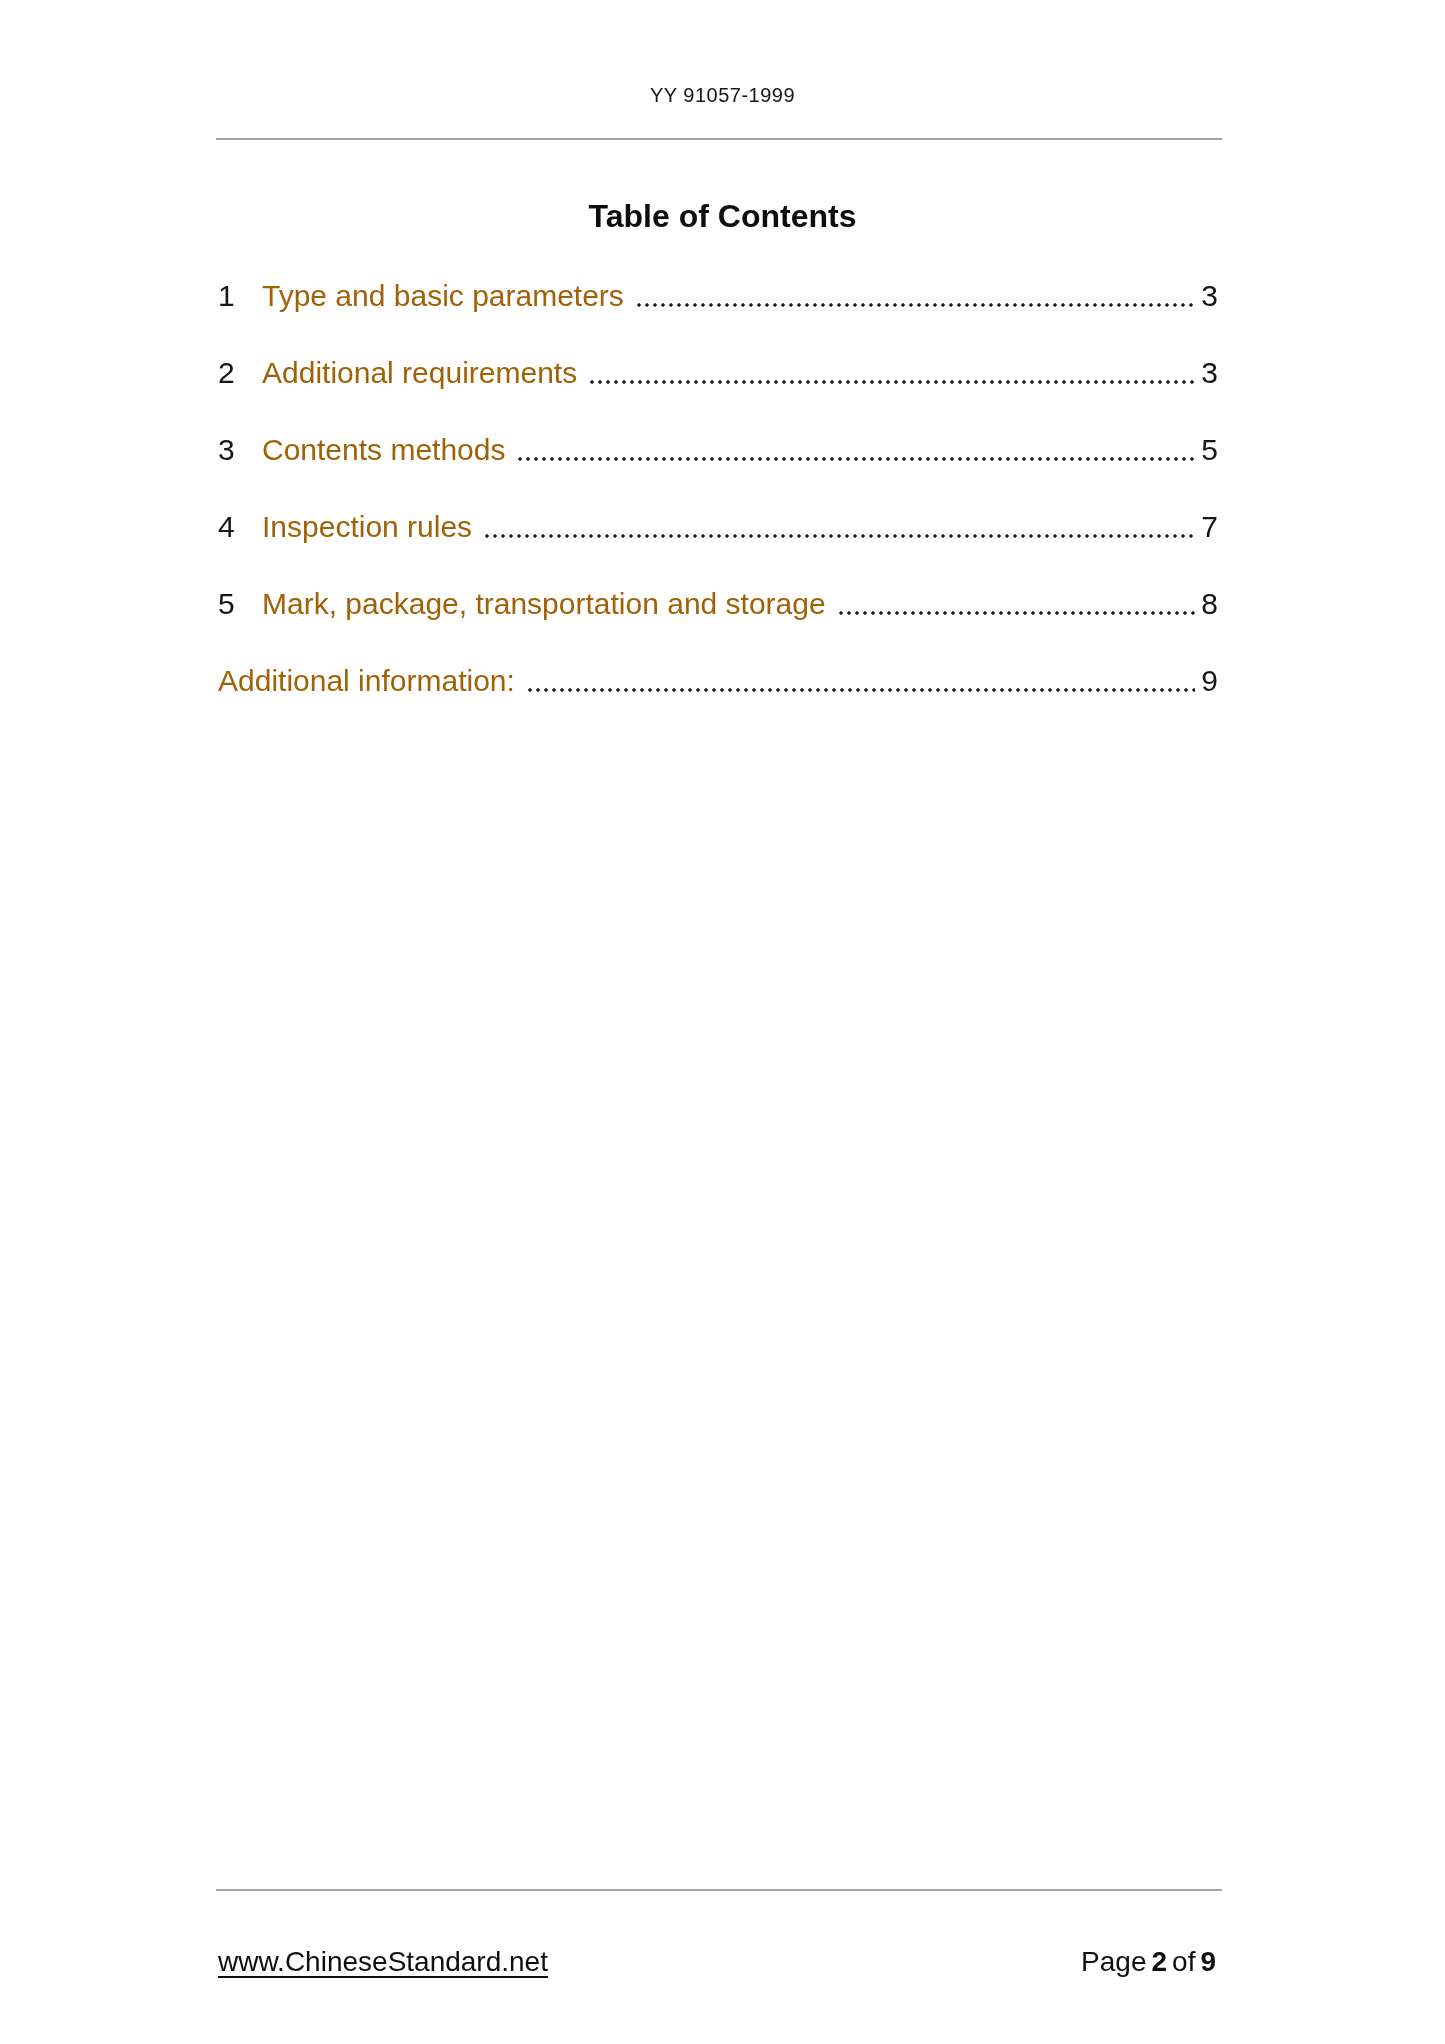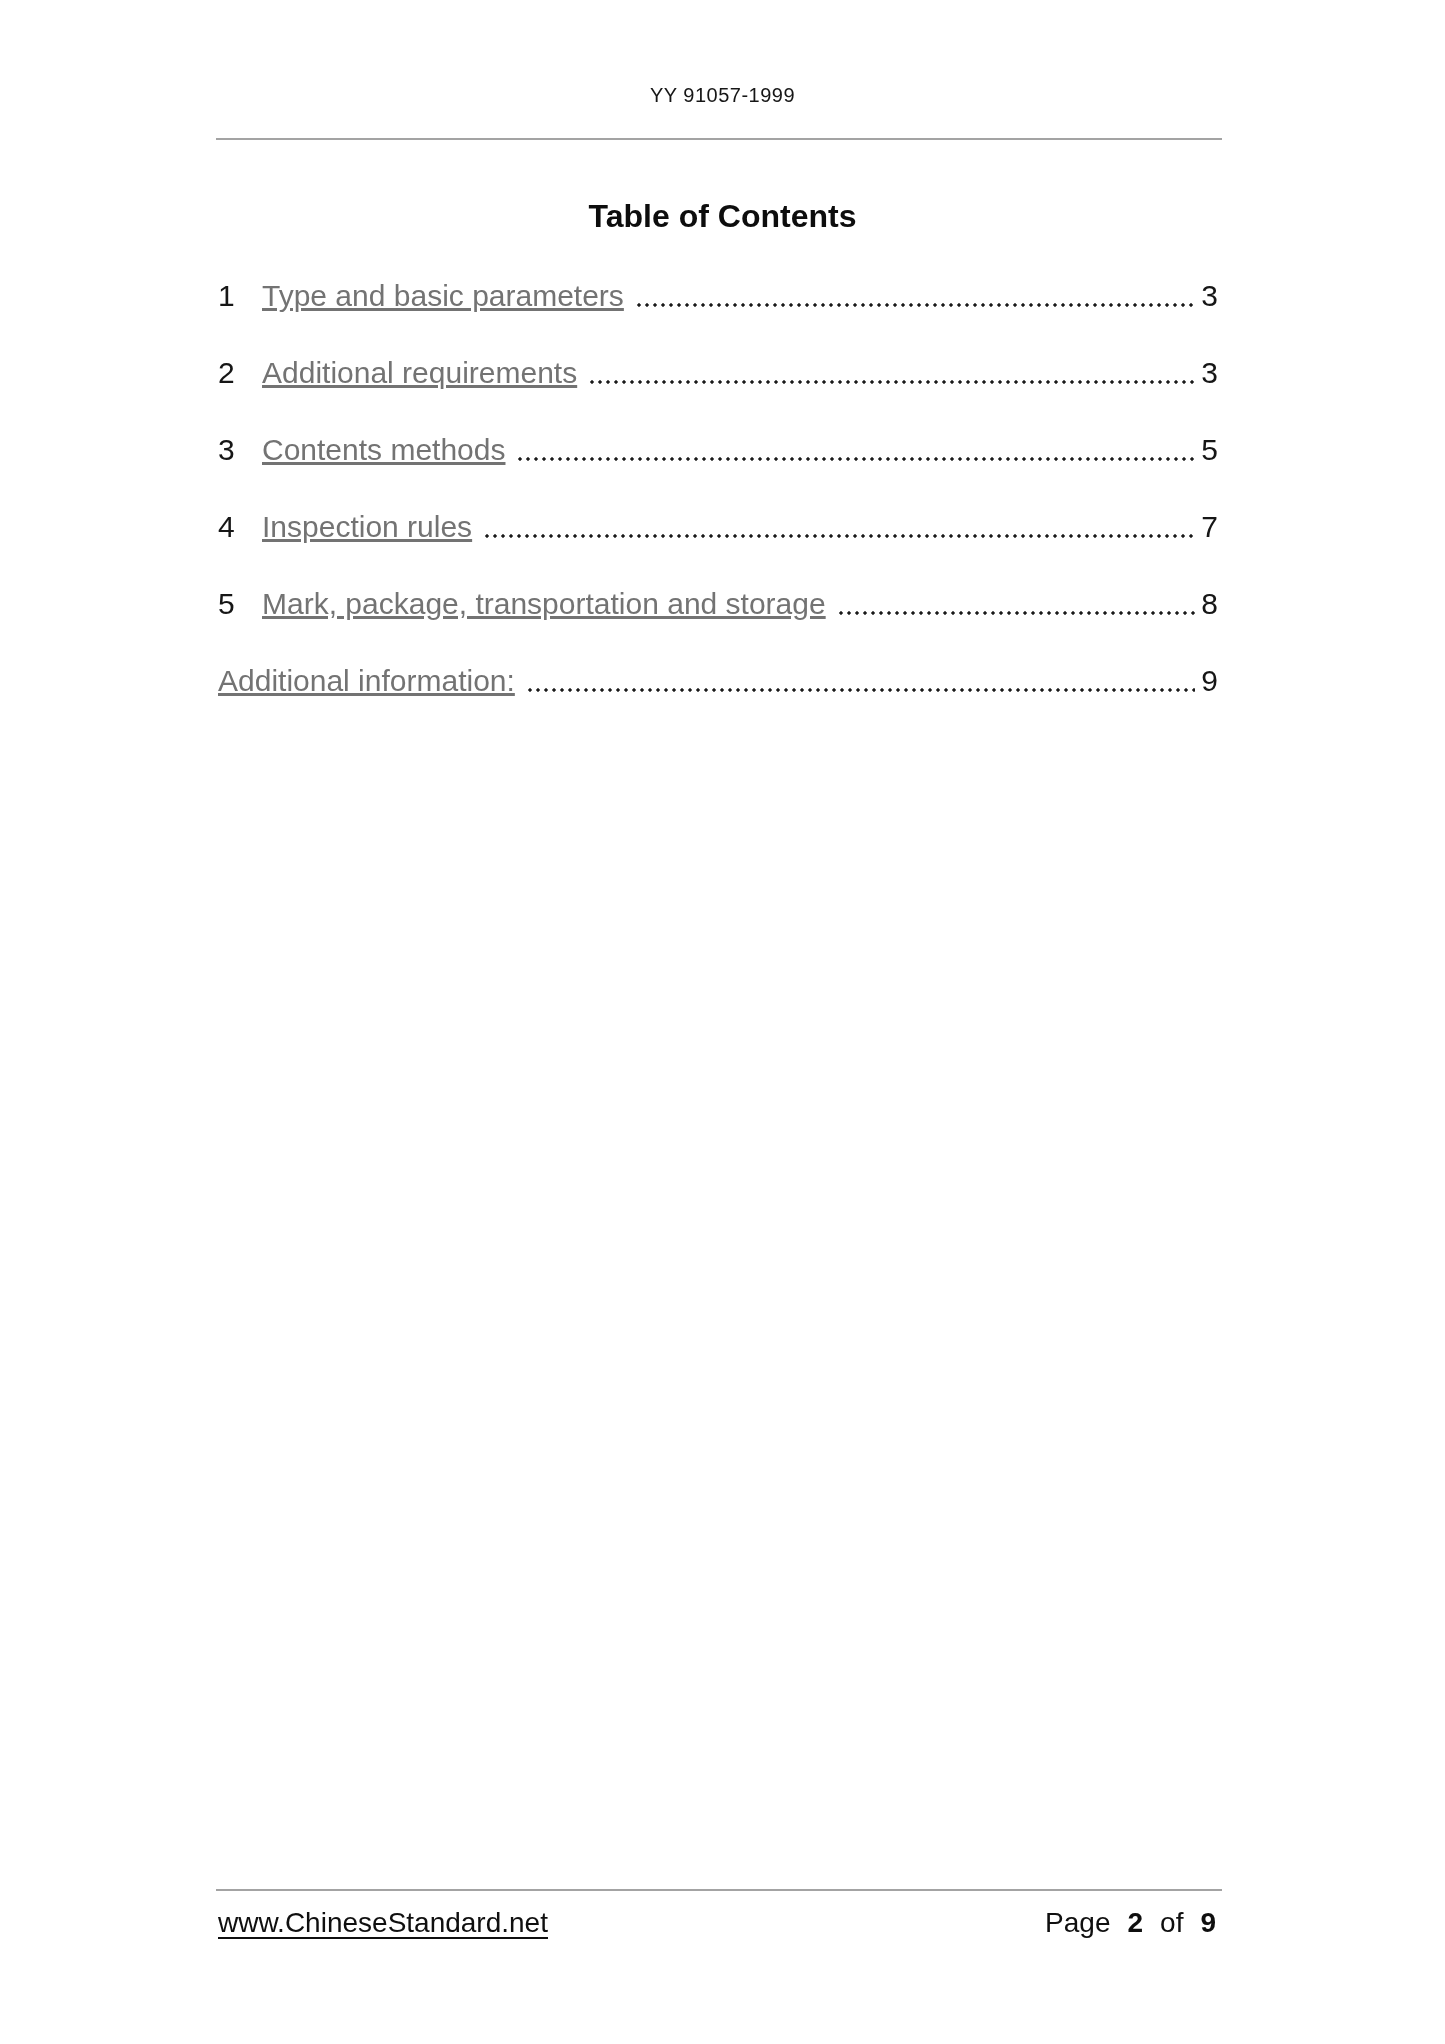--- a/index.html
+++ b/index.html
@@ -65,22 +65,21 @@
     font-size: 30px;
     margin-bottom: 41px;
     white-space: nowrap;
   }
   .toc-num {
     flex: 0 0 44px;
     color: #161616;
   }
   .toc-label {
     flex: 0 0 auto;
-    color: #737373;
-    text-decoration: underline;
+    color: #a16207;
   }
   .toc-dots {
     flex: 1 1 auto;
     height: 36px;
     margin-left: 9px;
     margin-right: 6px;
     background-image: radial-gradient(circle, #1a1a1a 1.45px, transparent 1.85px);
     background-size: 8px 4px;
     background-repeat: repeat-x;
     background-position: left 2px bottom 7px;
@@ -112,22 +111,23 @@
   }
   .footer-link {
     color: #0f0f0f;
     text-decoration: underline;
     text-underline-offset: 5px;
     text-decoration-thickness: 2px;
     cursor: pointer;
   }
   .footer-page {
     display: flex;
-    gap: 17px;
+    gap: 5px;
     color: #0f0f0f;
+    margin-top: 39px;
   }
   .footer-page .pg-bold { font-weight: bold; }
 </style>
 </head>
 <body>
 
 <div class="page">
 
   <div class="doc-header-text">YY 91057-1999</div>
 

